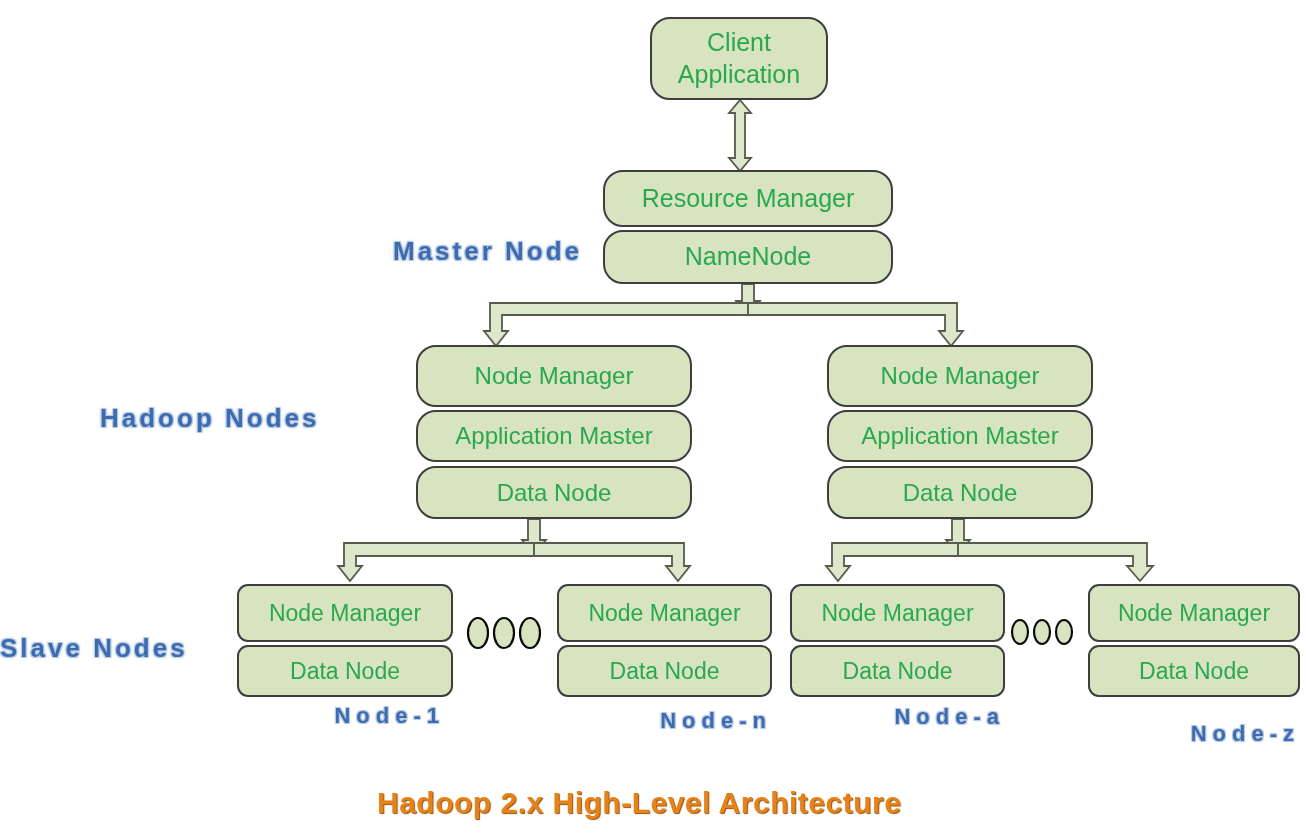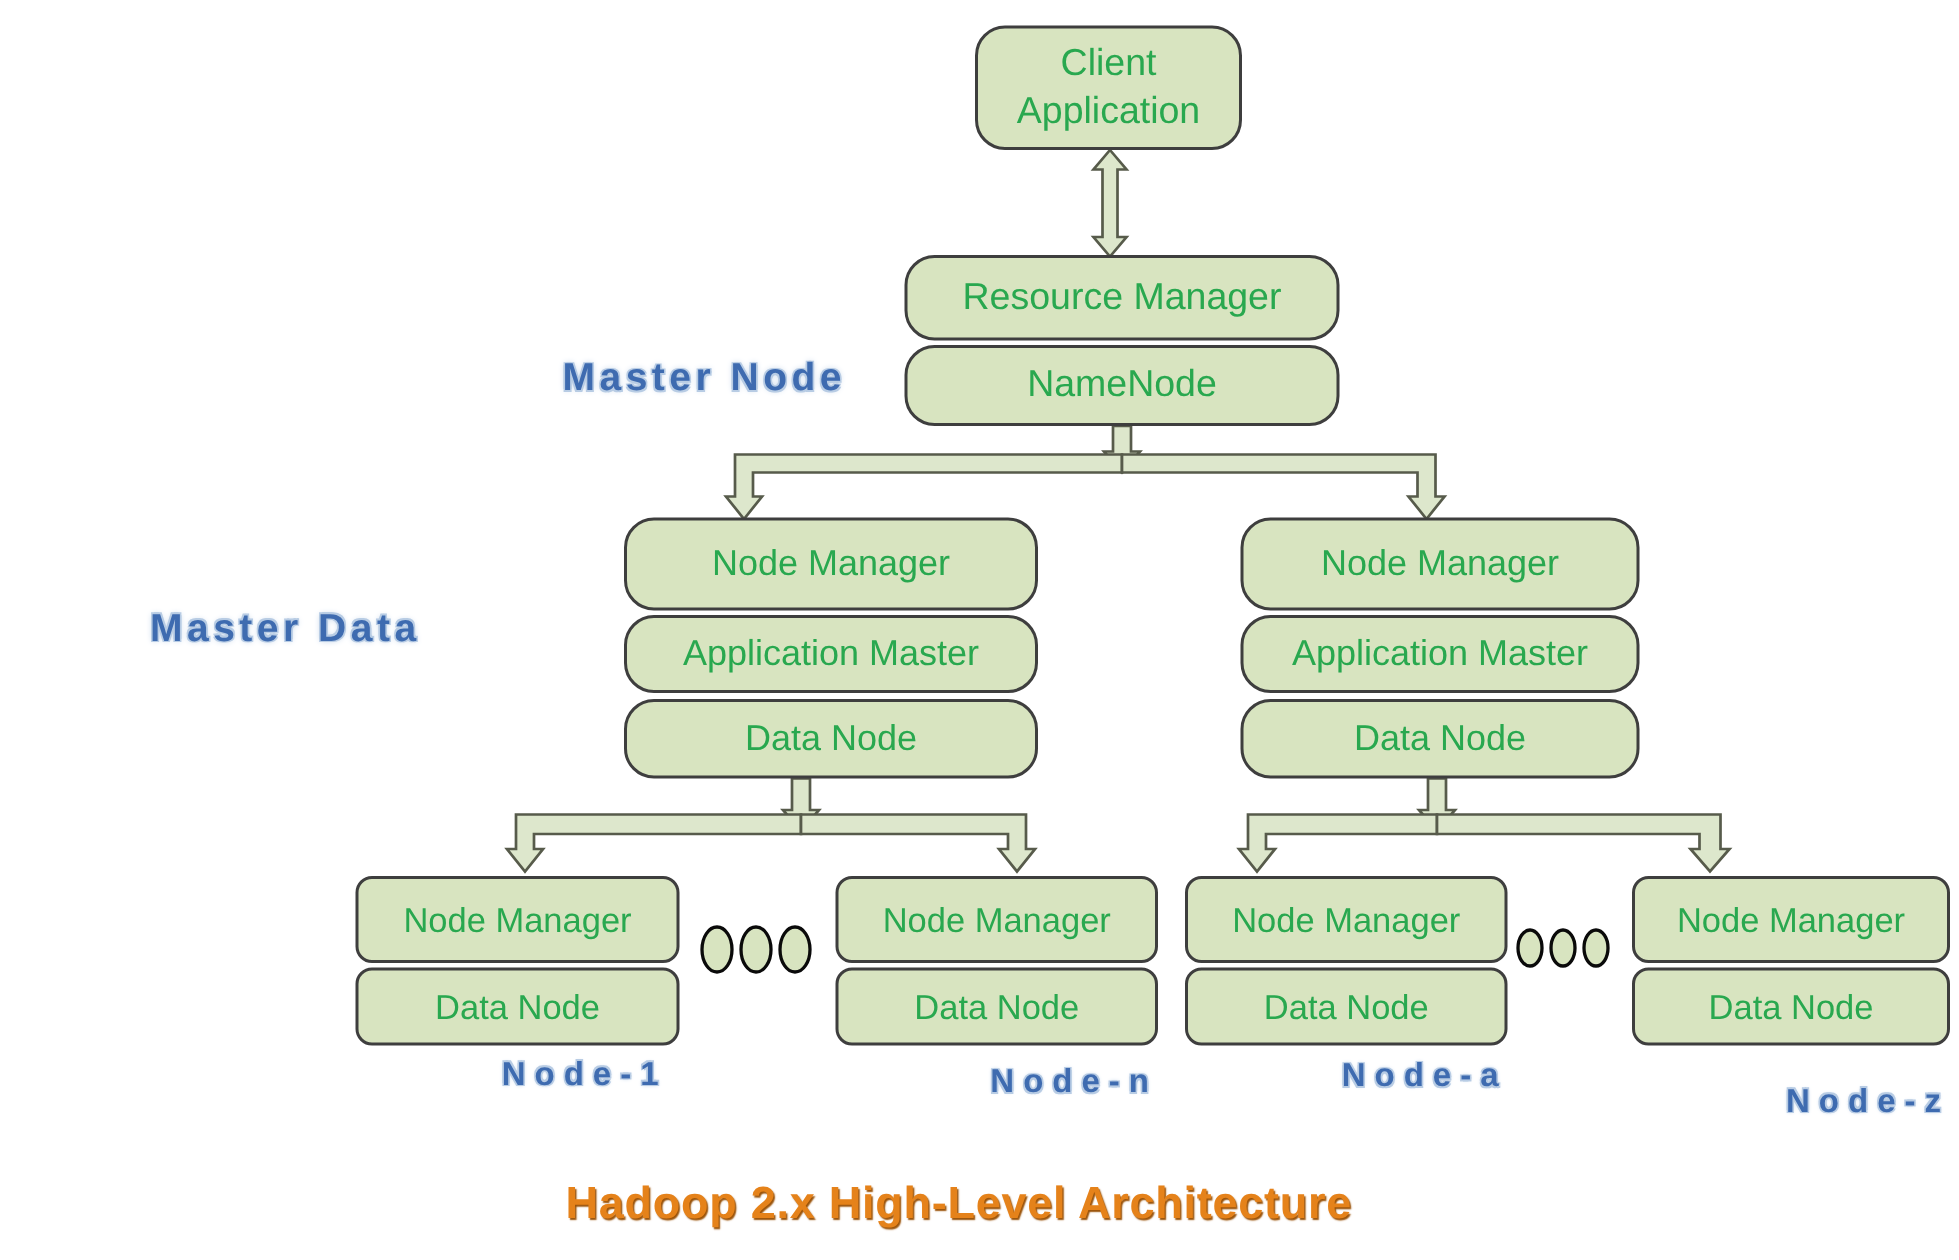--- a/index.html
+++ b/index.html
@@ -42,20 +42,21 @@
     padding: 0 6px;
   }
   .box.big { font-size: 25px; }
   .box.slave { font-size: 23px; border-radius: 11px; }
   .caption {
     position: absolute;
     color: var(--label-blue);
     font-weight: bold;
     font-size: 26px;
     letter-spacing: 3px;
+    text-align: center;
     white-space: nowrap;
     text-shadow:
       1px 1px 0 var(--label-glow),
       -1px -1px 0 var(--label-glow),
       1px -1px 0 var(--label-glow),
       -1px 1px 0 var(--label-glow),
       0 0 4px var(--label-glow);
   }
   .node-label {
     position: absolute;
@@ -125,34 +126,35 @@
   <div class="caption" style="left:375px; top:236px; width:225px;">Master Node</div>
 
   <div class="box" style="left:416px; top:345px; width:276px; height:62px;">Node Manager</div>
   <div class="box" style="left:416px; top:410px; width:276px; height:52px;">Application Master</div>
   <div class="box" style="left:416px; top:466px; width:276px; height:53px;">Data Node</div>
 
   <div class="box" style="left:827px; top:345px; width:266px; height:62px;">Node Manager</div>
   <div class="box" style="left:827px; top:410px; width:266px; height:52px;">Application Master</div>
   <div class="box" style="left:827px; top:466px; width:266px; height:53px;">Data Node</div>
 
-  <div class="caption" style="left:100px; top:403px; width:215px;">Master Data</div>
+  <div class="caption" style="left:100px; top:403px; width:215px;">Hadoop Nodes</div>
 
   <div class="box slave" style="left:237px; top:584px; width:216px; height:58px;">Node Manager</div>
   <div class="box slave" style="left:237px; top:645px; width:216px; height:52px;">Data Node</div>
 
   <div class="box slave" style="left:557px; top:584px; width:215px; height:58px;">Node Manager</div>
   <div class="box slave" style="left:557px; top:645px; width:215px; height:52px;">Data Node</div>
 
   <div class="box slave" style="left:790px; top:584px; width:215px; height:58px;">Node Manager</div>
   <div class="box slave" style="left:790px; top:645px; width:215px; height:52px;">Data Node</div>
 
   <div class="box slave" style="left:1088px; top:584px; width:212px; height:58px;">Node Manager</div>
   <div class="box slave" style="left:1088px; top:645px; width:212px; height:52px;">Data Node</div>
 
+  <div class="caption" style="left:0px; top:633px; width:180px;">Slave Nodes</div>
 
   <div class="node-label" style="left:245px; top:703px; width:200px;">Node-1</div>
   <div class="node-label" style="left:557px; top:708px; width:215px;">Node-n</div>
   <div class="node-label" style="left:790px; top:704px; width:215px;">Node-a</div>
   <div class="node-label" style="left:1088px; top:721px; width:212px;">Node-z</div>
 
   <div class="diagram-title">Hadoop 2.x High-Level Architecture</div>
 
 </div>
 

